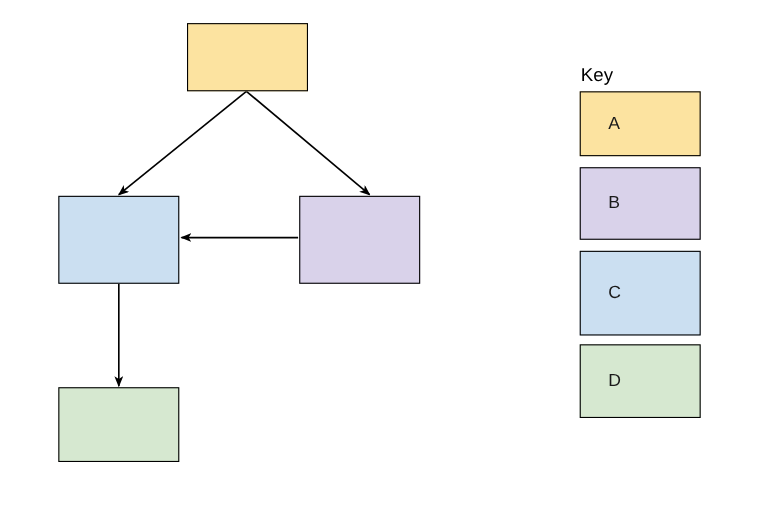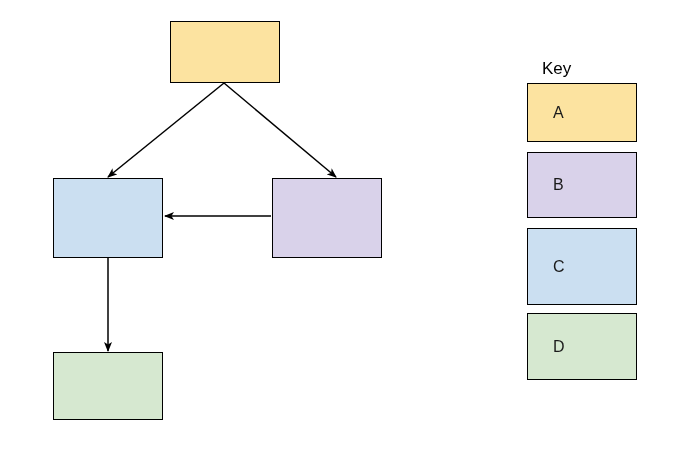--- a/index.html
+++ b/index.html
@@ -68,21 +68,21 @@
       </g>
   </svg>
 
   <div id="node-layer">
       <div class="node" style="left: 170px; top: 21px; width: 110px; height: 62px; background: rgb(252, 227, 160); border-color: rgb(0, 0, 0);"></div>
       <div class="node" style="left: 53px; top: 178px; width: 110px; height: 80px; background: rgb(203, 223, 241); border-color: rgb(0, 0, 0);"></div>
       <div class="node" style="left: 272px; top: 178px; width: 110px; height: 80px; background: rgb(217, 210, 234); border-color: rgb(0, 0, 0);"></div>
       <div class="node" style="left: 53px; top: 352px; width: 110px; height: 68px; background: rgb(214, 232, 208); border-color: rgb(0, 0, 0);"></div>
     </div>
 
-  <div class="key-title" style="left: 542px; top: 60px;">Key</div>
+  <div class="key-title" style="left: 528px; top: 60px;">Key</div>
 
   <div id="key-layer">
       <div class="key-box" style="left: 527px; top: 83px; width: 110px; height: 59px; background: rgb(252, 227, 160);">
         <span class="key-label">A</span>
       </div>
       <div class="key-box" style="left: 527px; top: 152px; width: 110px; height: 66px; background: rgb(217, 210, 234);">
         <span class="key-label">B</span>
       </div>
       <div class="key-box" style="left: 527px; top: 228px; width: 110px; height: 77px; background: rgb(203, 223, 241);">
         <span class="key-label">C</span>

